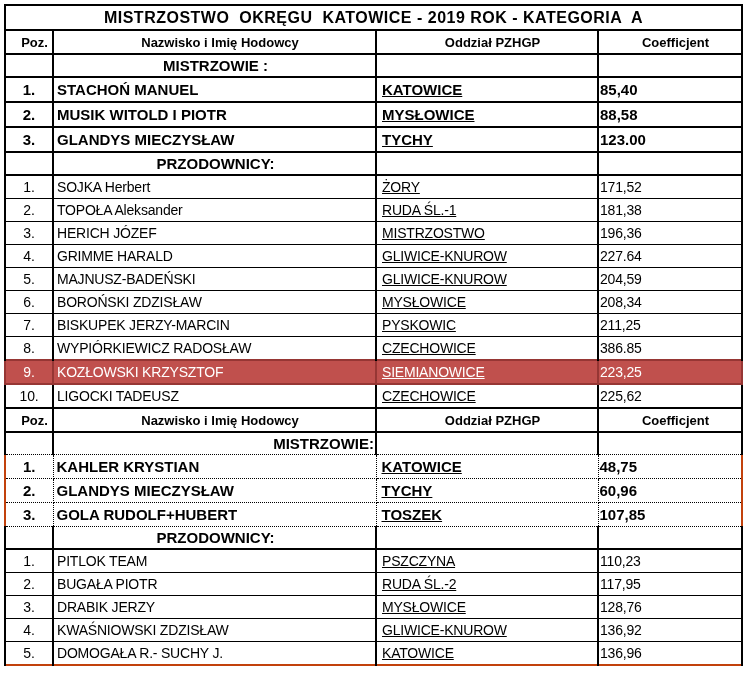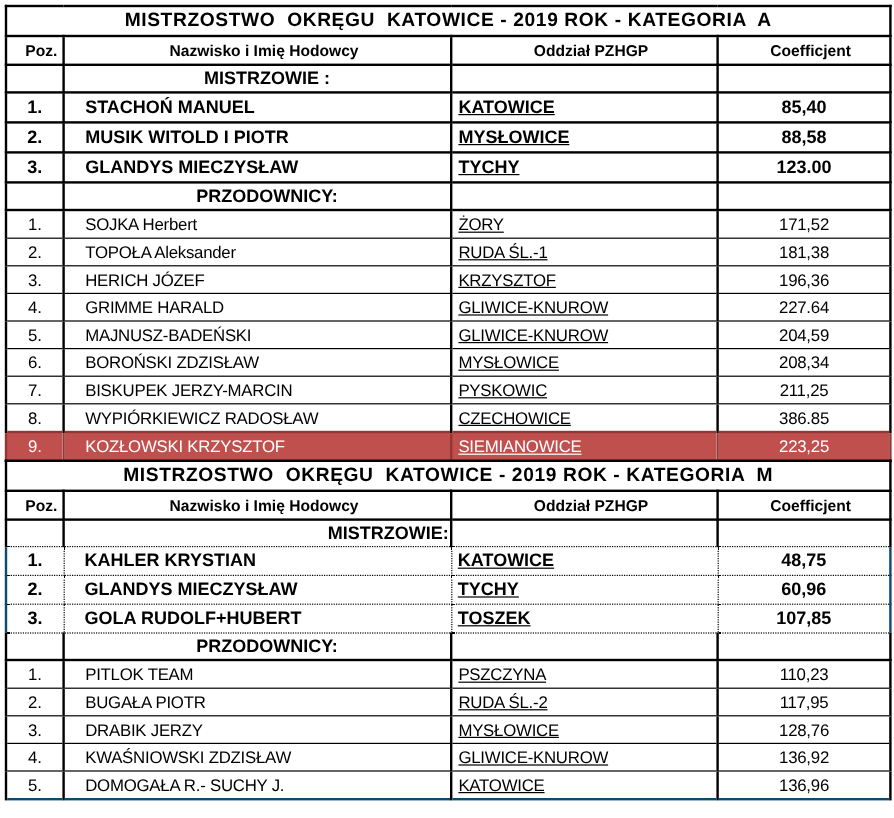--- a/index.html
+++ b/index.html
@@ -8,21 +8,21 @@
     overflow: hidden;
     background: #ffffff;
     font-family: "Liberation Sans", "DejaVu Sans", sans-serif;
   }
   #page { padding: 4px 0 0 4px; }
 
   table.results {
     border-collapse: collapse;
     table-layout: fixed;
     width: 737px;
-    border: 2px solid #0c4a6e;
+    border: 2px solid #c2410c;
   }
   table.results + table.results { margin-top: -2px; }
 
   col.col-poz  { width: 48px; }
   col.col-name { width: 323px; }
   col.col-oddz { width: 222px; }
   col.col-coef { width: 144px; }
 
   td, th { overflow: hidden; white-space: nowrap; }
 
@@ -81,23 +81,23 @@
   tr.dotted-above td { border-top: 1px dotted #000; }
 
   
   tr.hl-row td {
     background: #C0504D;
     color: #FFFFFF;
     border: 2px solid #963634;
   }
 
   td.c-poz  { text-align: center; }
-  td.c-name { text-align: left; padding-left: 17px; }
+  td.c-name { text-align: left; padding-left: 3px; }
   td.c-oddz { text-align: left; padding-left: 5px; text-decoration: underline; }
-  td.c-coef { text-align: center; }
+  td.c-coef { text-align: left; }
 </style>
 </head>
 <body>
 
 <div id="page">
 
   <table class="results">
     <colgroup>
       <col class="col-poz">
         <col class="col-name">
@@ -154,21 +154,21 @@
         </tr>
         <tr class="normal-row">
           <td class="c-poz">2.</td>
           <td class="c-name">TOPOŁA Aleksander</td>
           <td class="c-oddz">RUDA ŚL.-1</td>
           <td class="c-coef">181,38</td>
         </tr>
         <tr class="normal-row">
           <td class="c-poz">3.</td>
           <td class="c-name">HERICH JÓZEF</td>
-          <td class="c-oddz">KRZYSZTOF</td>
+          <td class="c-oddz">MISTRZOSTWO</td>
           <td class="c-coef">196,36</td>
         </tr>
         <tr class="normal-row">
           <td class="c-poz">4.</td>
           <td class="c-name">GRIMME HARALD</td>
           <td class="c-oddz">GLIWICE-KNUROW</td>
           <td class="c-coef">227.64</td>
         </tr>
         <tr class="normal-row">
           <td class="c-poz">5.</td>
@@ -192,35 +192,38 @@
           <td class="c-poz">8.</td>
           <td class="c-name">WYPIÓRKIEWICZ RADOSŁAW</td>
           <td class="c-oddz">CZECHOWICE</td>
           <td class="c-coef">386.85</td>
         </tr>
         <tr class="normal-row hl-row">
           <td class="c-poz">9.</td>
           <td class="c-name">KOZŁOWSKI KRZYSZTOF</td>
           <td class="c-oddz">SIEMIANOWICE</td>
           <td class="c-coef">223,25</td>
+        </tr>
+        <tr class="normal-row">
+          <td class="c-poz">10.</td>
+          <td class="c-name">LIGOCKI TADEUSZ</td>
+          <td class="c-oddz">CZECHOWICE</td>
+          <td class="c-coef">225,62</td>
         </tr>
       </tbody>
   </table>
 
   <table class="results">
     <colgroup>
       <col class="col-poz">
         <col class="col-name">
         <col class="col-oddz">
         <col class="col-coef">
     </colgroup>
     <thead>
-      <tr class="title-row">
-        <td colspan="4">MISTRZOSTWO  OKRĘGU  KATOWICE - 2019 ROK - KATEGORIA  M</td>
-      </tr>
       <tr class="header-row">
         <th>Poz.</th>
         <th>Nazwisko i Imię Hodowcy</th>
         <th>Oddział PZHGP</th>
         <th>Coefficjent</th>
       </tr>
     </thead>
     <tbody>
         <tr class="label-row dotted-below">
           <td class="c-poz"></td>

